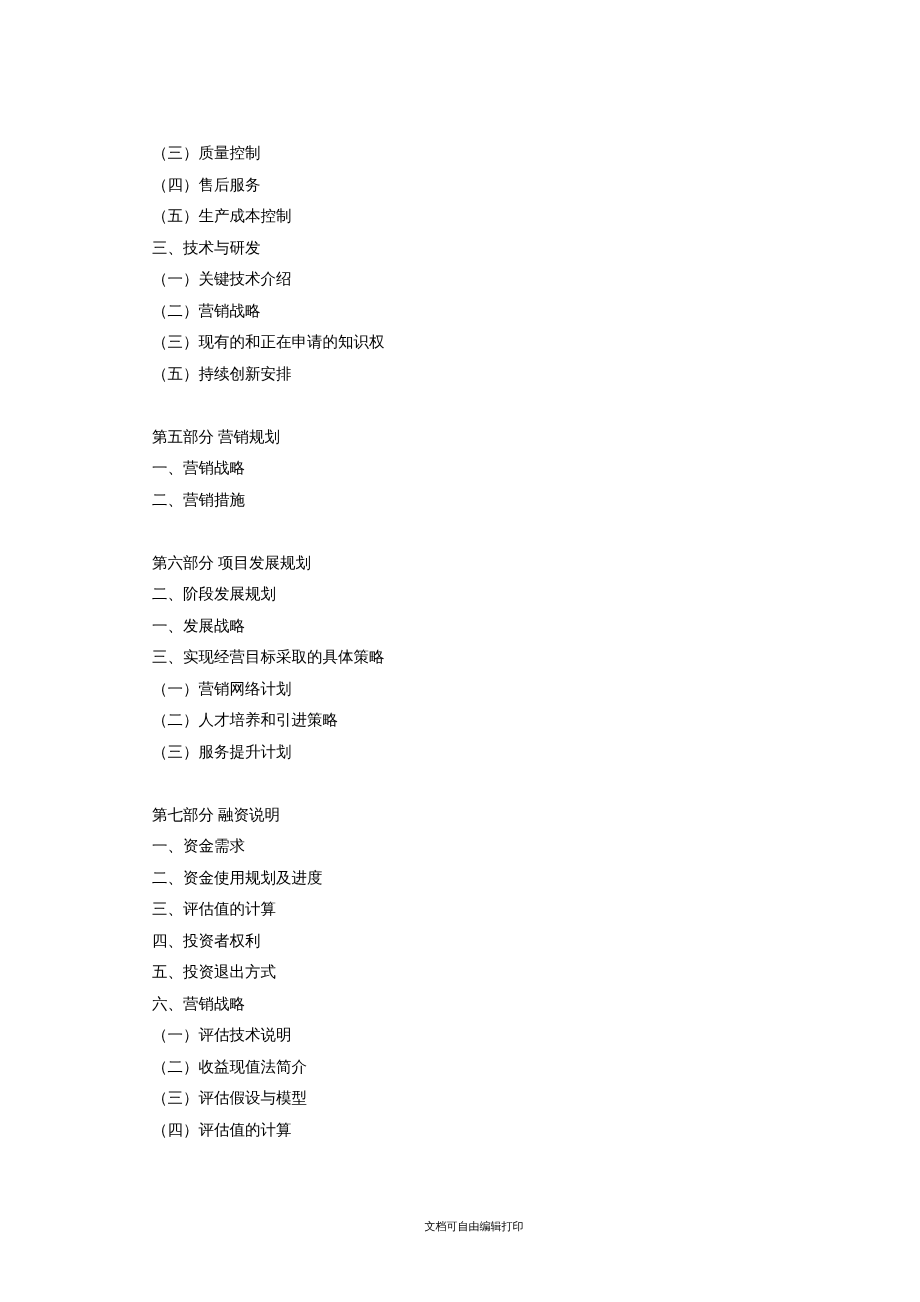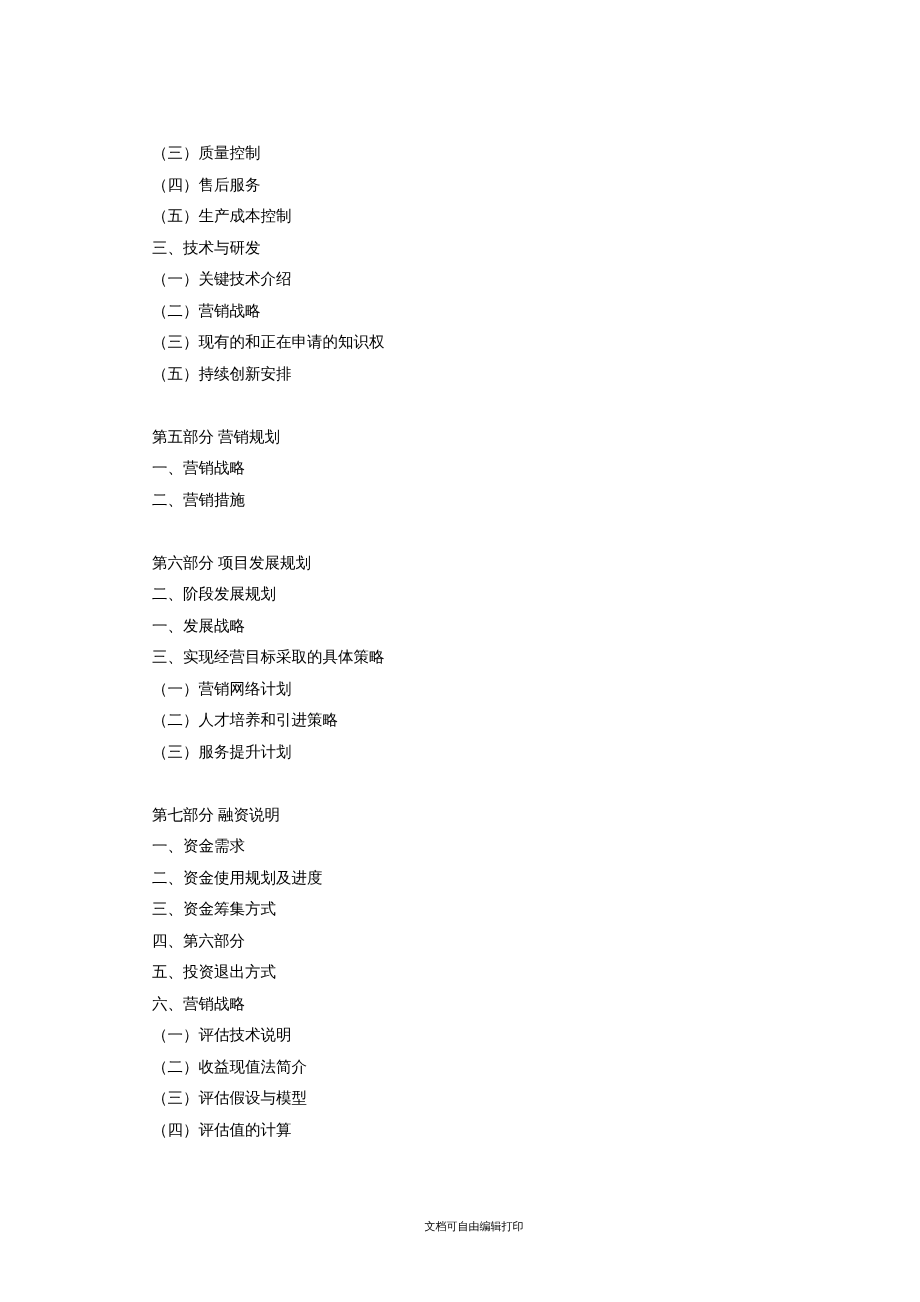--- a/index.html
+++ b/index.html
@@ -62,22 +62,22 @@
   <div class="line">二、阶段发展规划</div>
   <div class="line">一、发展战略</div>
   <div class="line">三、实现经营目标采取的具体策略</div>
   <div class="line">（一）营销网络计划</div>
   <div class="line">（二）人才培养和引进策略</div>
   <div class="line">（三）服务提升计划</div>
   <div class="gap"></div>
   <div class="line">第七部分  融资说明</div>
   <div class="line">一、资金需求</div>
   <div class="line">二、资金使用规划及进度</div>
-  <div class="line">三、资金筹集方式</div>
-  <div class="line">四、第六部分</div>
+  <div class="line">三、评估值的计算</div>
+  <div class="line">四、投资者权利</div>
   <div class="line">五、投资退出方式</div>
   <div class="line">六、营销战略</div>
   <div class="line">（一）评估技术说明</div>
   <div class="line">（二）收益现值法简介</div>
   <div class="line">（三）评估假设与模型</div>
   <div class="line">（四）评估值的计算</div>
 </div>
 
 <div class="footer">文档可自由编辑打印</div>
 

